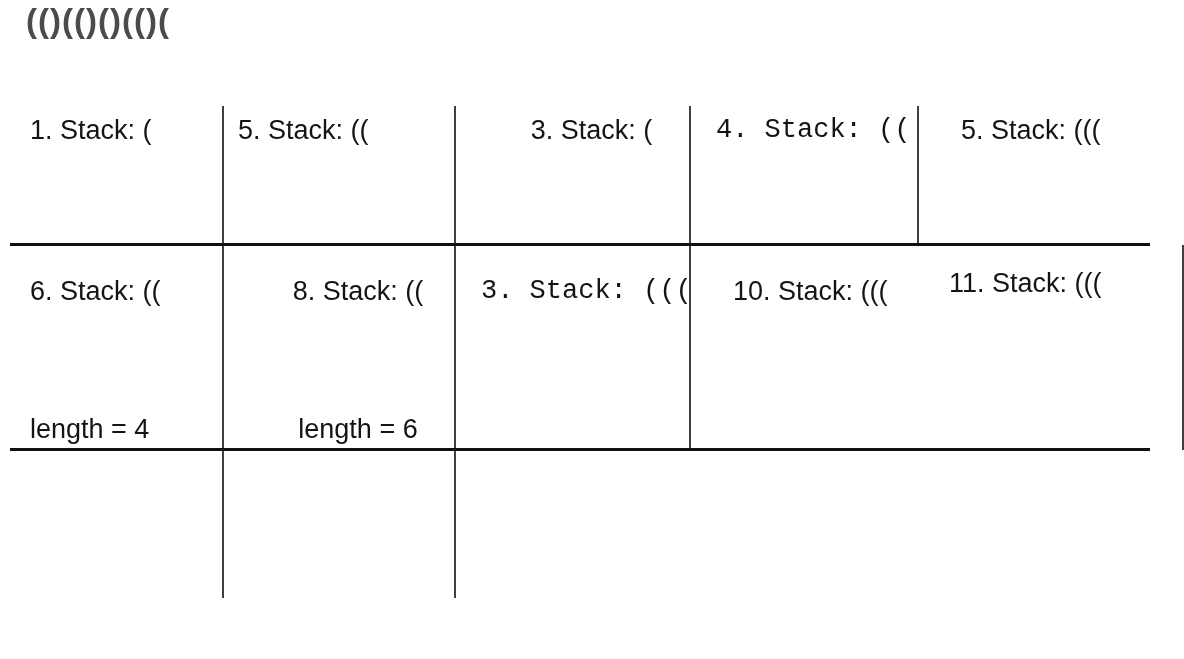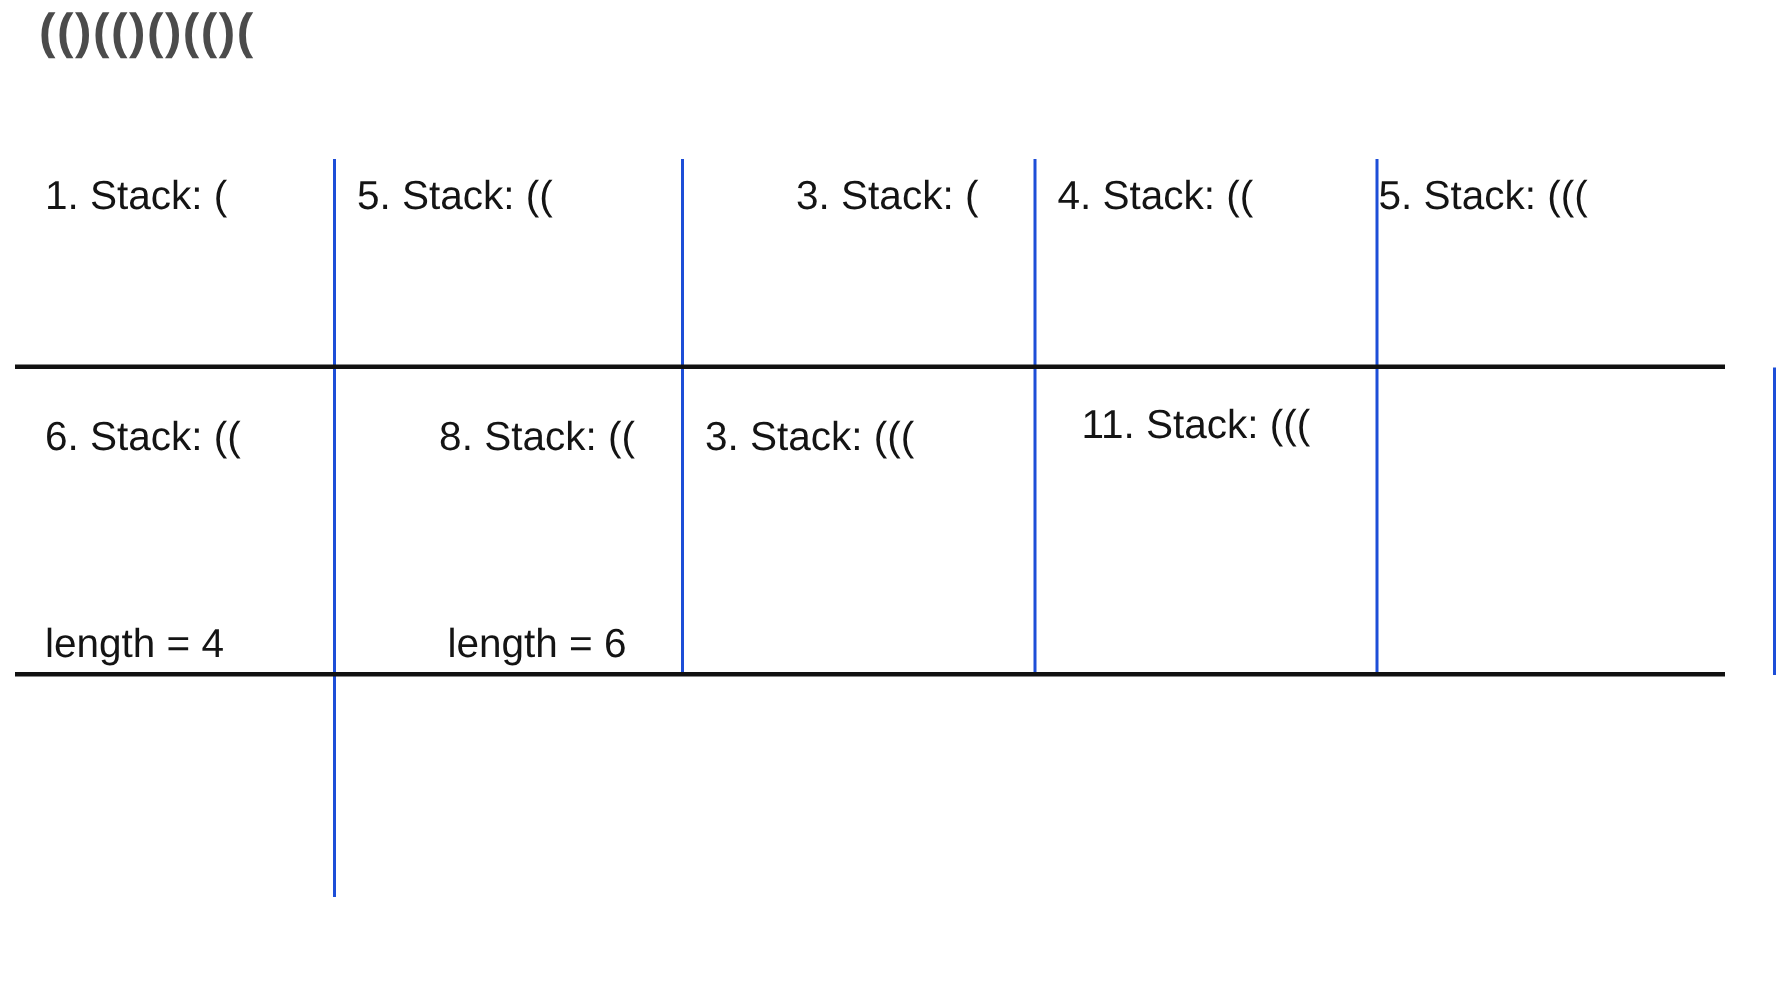--- a/index.html
+++ b/index.html
@@ -37,26 +37,26 @@
     display: grid;
     grid-template-columns: 224px 232px 235px 228px 265px;
     grid-template-rows: 139px 205px 148px;
   }
   .cell {
     box-sizing: border-box;
     font-size: 27px;
     line-height: 1.2;
     overflow: hidden;
   }
-  .bR { border-right: 2px solid #1d4ed8; }
+  .bR { border-right: 2px solid #404040; }
   .pc1 { padding-left: 30px; }
   .pc2 { padding-left: 14px; }
   .pc3 { padding-left: 38px; text-align: center; }
-  .pc4 { padding-left: 14px; }
-  .pc5 { }
+  .pc4 { padding-left: 25px; font-family: Liberation Mono, monospace; }
+  .pc5 { padding-left: 42px; }
   .pr1 { padding-top: 8px; }
   .pr2 { padding-top: 30px; }
   .pr3 { padding-top: 22px; }
   .stack-line { white-space: pre; }
   .extra {
     margin-top: 22px;
     line-height: 40px;
     white-space: pre;
   }
   .hline {
@@ -108,20 +108,23 @@
     <div class="cell bR pc3 pr2">
       <div class="stack-line">8. Stack: ((</div>
       <div class="extra">
         <div>length = 6</div>
         
       </div>
     </div>
     <div class="cell bR pc4 pr2">
       <div class="stack-line">3. Stack: (((</div>
     </div>
+    <div class="cell pc5 pr2">
+      <div class="stack-line">10. Stack: (((</div>
+    </div>
 
     <div class="cell bR pc1 pr3">
       <div class="stack-line">11. Stack: (((</div>
       <div class="extra">
         
         
       </div>
     </div>
     <div class="cell bR pc3 pr3"></div>
     <div class="cell bR pc4 pr3"></div>

